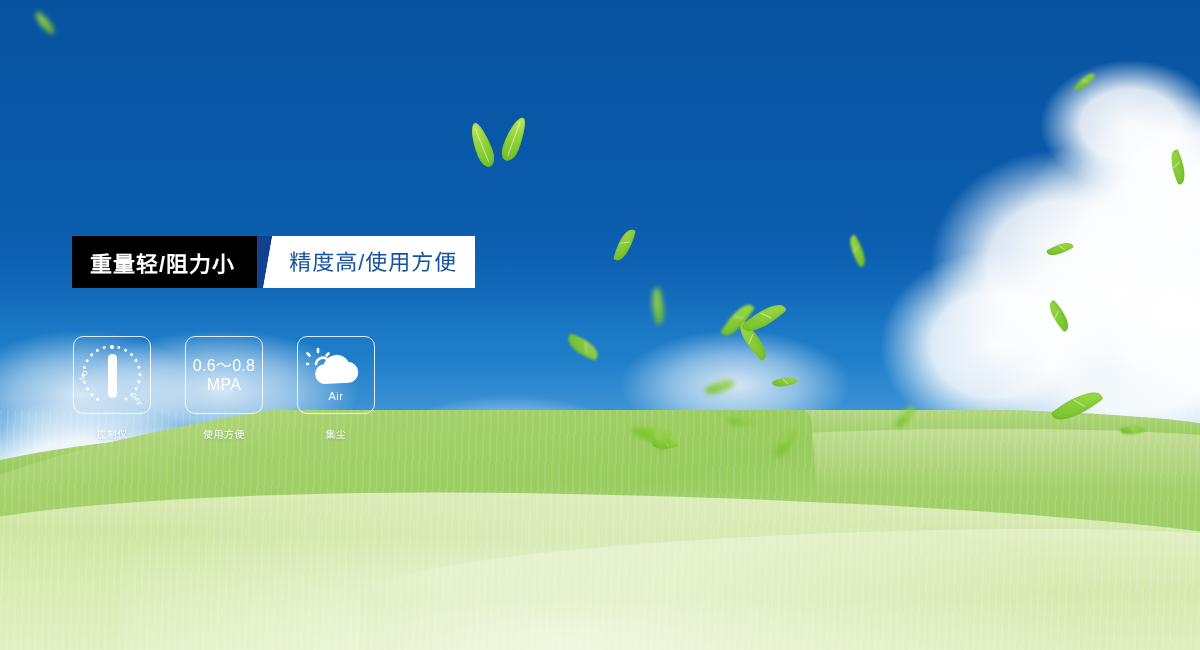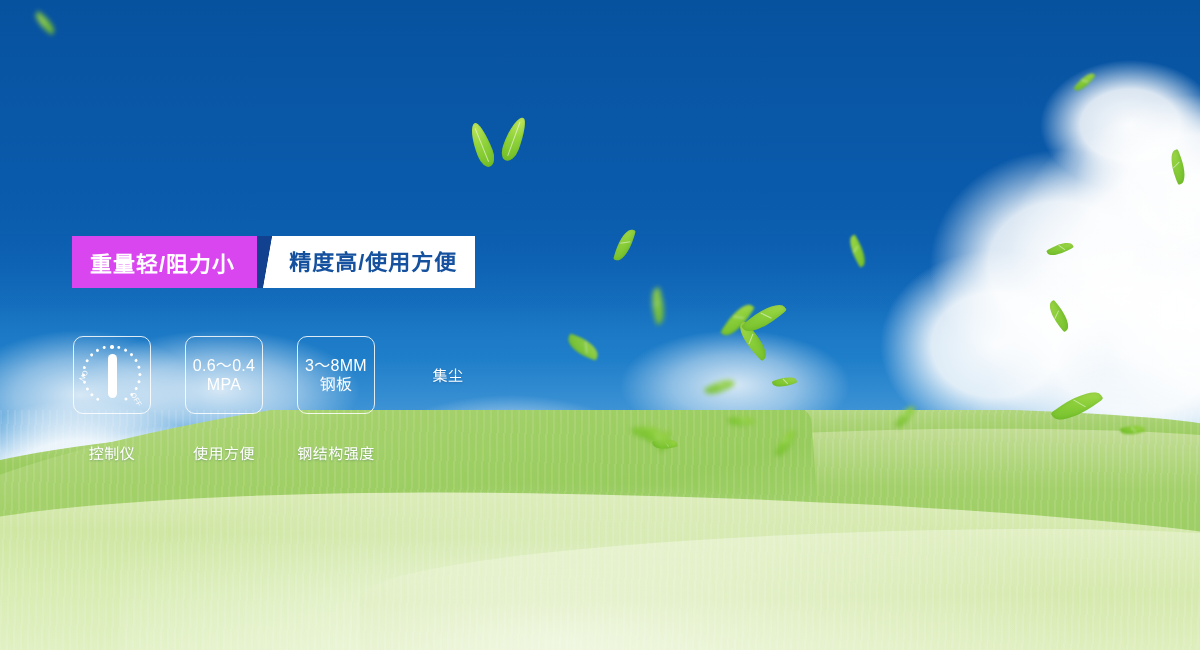--- a/index.html
+++ b/index.html
@@ -216,40 +216,40 @@
 
   
   .subtitle-bar {
     position: absolute;
     left: 72px; top: 236px;
     height: 52px;
     display: flex;
     align-items: stretch;
   }
   .sub-left {
-    background: #d946ef;
+    background: #000000;
     color: #ffffff;
     font-size: 22px;
     font-weight: bold;
     display: flex;
     align-items: center;
     padding: 0 22px 0 18px;
     letter-spacing: 1px;
     white-space: nowrap;
   }
   .sub-divider {
     width: 26px;
     background: linear-gradient(100deg, #11418f 0%, #11418f 42%, #ffffff 44%, #ffffff 100%);
     clip-path: polygon(0 0, 100% 0, 100% 100%, 0 100%);
   }
   .sub-right {
     background: #ffffff;
     color: #15519e;
     font-size: 22px;
-    font-weight: bold;
+    font-weight: normal;
     display: flex;
     align-items: center;
     padding: 0 18px 4px 6px;
     letter-spacing: 1px;
     white-space: nowrap;
   }
 
   
   .features {
     position: absolute;
@@ -275,23 +275,23 @@
   }
   .feature-text {
     color: #ffffff;
     font-size: 16px;
     line-height: 19px;
     text-align: center;
     letter-spacing: 0.3px;
     font-weight: 300;
   }
   .feature-label {
-    margin-top: 28px;
+    margin-top: 12px;
     color: #ffffff;
-    font-size: 15px;
+    font-size: 10px;
     white-space: nowrap;
     letter-spacing: 0.5px;
     text-shadow: 0 1px 2px rgba(0,40,90,0.25);
   }
   .feature-3 .feature-label,
   .feature-4 .feature-label { margin-left: 0; }
 
   
   .dial {
     position: relative;
@@ -471,36 +471,42 @@
           <div class="dial-no">NO</div>
           <div class="dial-off">OFF</div>
         </div>
       </div>
       <div class="feature-label">控制仪</div>
     </div>
 
     <div class="feature feature-1">
       <div class="feature-box">
         <div class="feature-text">
-          <div>0.6～0.4</div>
+          <div>0.6～0.8</div>
           <div>MPA</div>
         </div>
       </div>
       <div class="feature-label">使用方便</div>
     </div>
 
 
-    <div class="feature feature-3">
+
+    <div class="feature feature-4">
       <div class="feature-box">
-        <div class="feature-text">
-          <div>3～8MM</div>
-          <div>钢板</div>
+        <div class="cloudicon">
+          <svg width="60" height="42" viewBox="0 0 60 42">
+            <g fill="none" stroke="#ffffff" stroke-width="2.6" stroke-linecap="round">
+              <path d="M10 17 a7 7 0 1 1 10 7"></path>
+              <path d="M12 5 L12 2"></path>
+              <path d="M3.5 8.5 L1.5 6.5"></path>
+              <path d="M20.5 8.5 L22.5 6.5"></path>
+              <path d="M2 17 L-0.5 17"></path>
+            </g>
+            <path d="M18 36 a9 9 0 0 1 0.6 -17.9 a12.5 12.5 0 0 1 23.2 -2.3 a9.5 9.5 0 0 1 1.2 18.9 z" fill="#ffffff" stroke="#ffffff" stroke-width="2.2" stroke-linejoin="round"></path>
+          </svg>
+          <div class="ci-air">Air</div>
         </div>
       </div>
-      <div class="feature-label">钢结构强度</div>
-    </div>
-
-    <div class="feature feature-4">
       <div class="feature-label">集尘</div>
     </div>
 
   </div>
 </div>
 
 </body></html>

